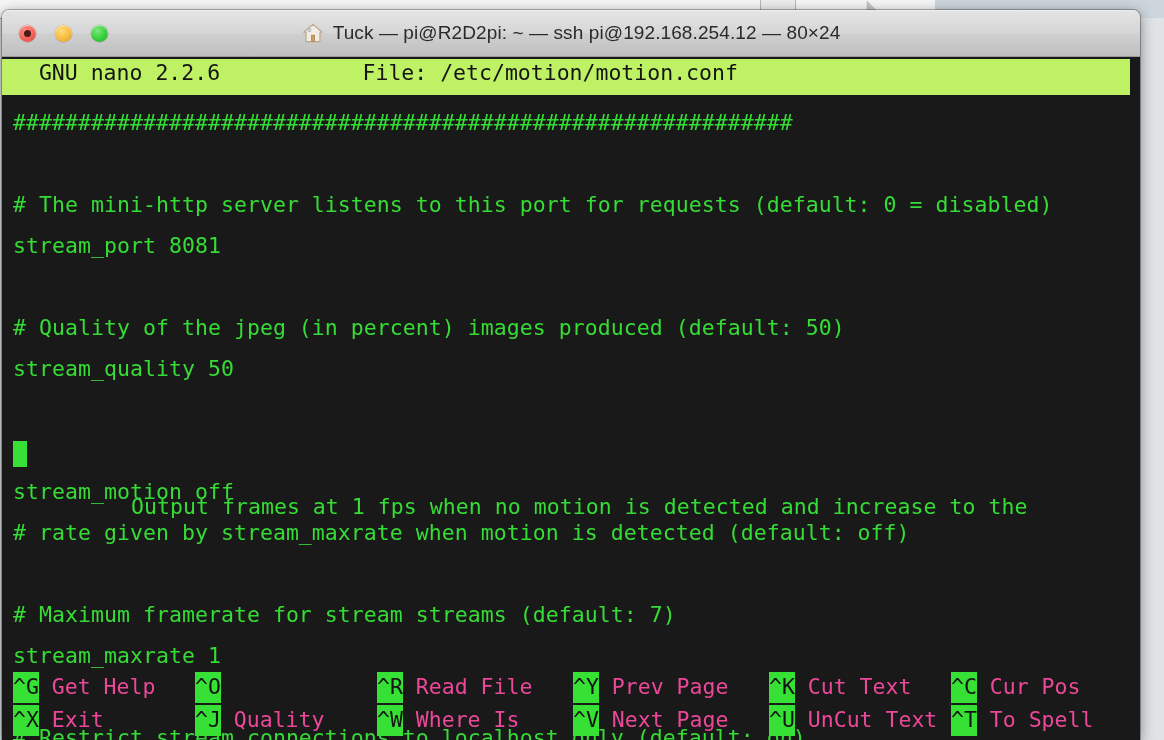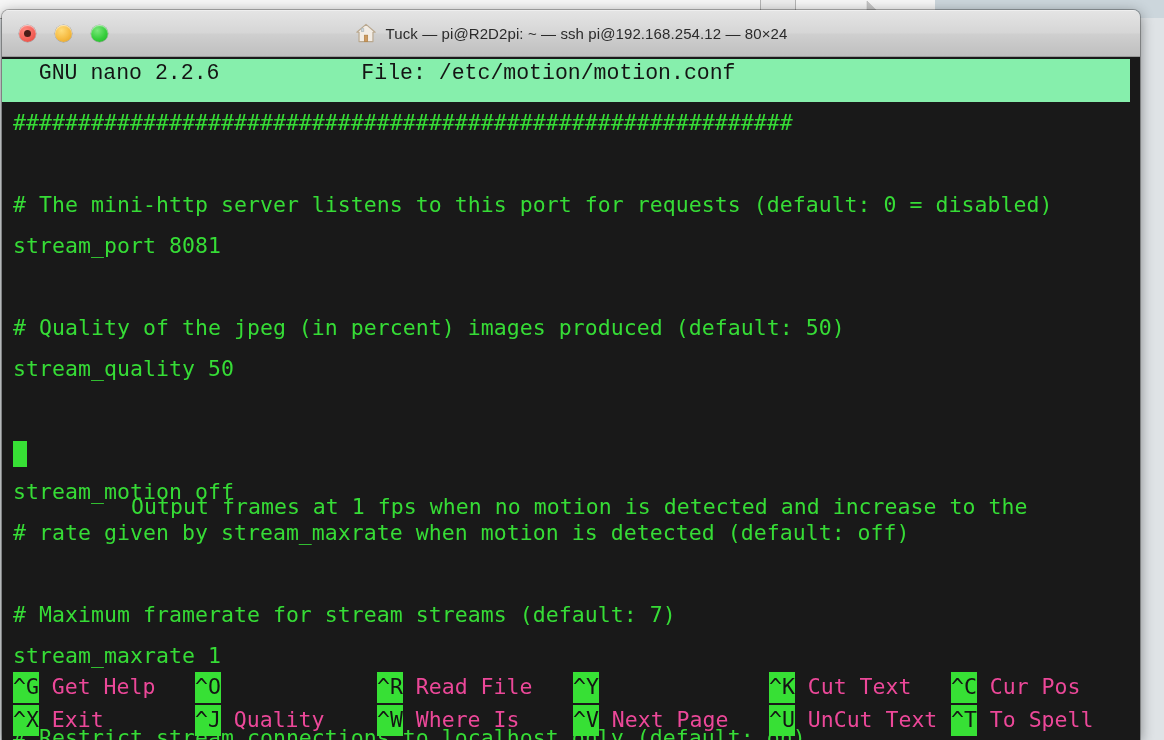--- a/index.html
+++ b/index.html
@@ -112,21 +112,21 @@
     position: absolute;
     left: 0; right: 0; top: 11px;
     display: flex;
     align-items: center;
     justify-content: center;
     gap: 9px;
     pointer-events: none;
   }
   #home-icon { width: 22px; height: 22px; display: block; }
   #window-title {
-    font-size: 15px;
+    font-size: 19px;
     color: #2b2b2b;
     letter-spacing: .1px;
     white-space: nowrap;
   }
 
   
   #terminal-body {
     position: relative;
     height: 685px;
     background: #191919;
@@ -134,28 +134,27 @@
     font-size: 21.5px;
     line-height: 28px;
     color: #36dc36;
     overflow: hidden;
   }
 
   #nano-titlebar {
     position: absolute;
     left: 0; top: 2px;
     width: 1128px;
-    height: 43px;
-    background: #86efac;
+    height: 36px;
+    background: #bef264;
     color: #141414;
     white-space: pre;
     padding-left: 11px;
     box-sizing: border-box;
     letter-spacing: 0px;
-    font-family: Liberation Mono, monospace;
   }
 
   #editor-area {
     position: absolute;
     left: 11px;
     top: 52px;
     width: 1140px;
   }
   .code-line {
     height: 41px;
@@ -277,21 +276,21 @@
         <div class="help-cell" style="width:182px">
           <span class="help-key">^G</span><span class="help-label"> Get Help</span>
         </div>
         <div class="help-cell" style="width:182px">
           <span class="help-key">^O</span>
         </div>
         <div class="help-cell" style="width:196px">
           <span class="help-key">^R</span><span class="help-label"> Read File</span>
         </div>
         <div class="help-cell" style="width:196px">
-          <span class="help-key">^Y</span>
+          <span class="help-key">^Y</span><span class="help-label"> Prev Page</span>
         </div>
         <div class="help-cell" style="width:182px">
           <span class="help-key">^K</span><span class="help-label"> Cut Text</span>
         </div>
         <div class="help-cell">
           <span class="help-key">^C</span><span class="help-label"> Cur Pos</span>
         </div>
       </div>
 
       <div class="help-row">

